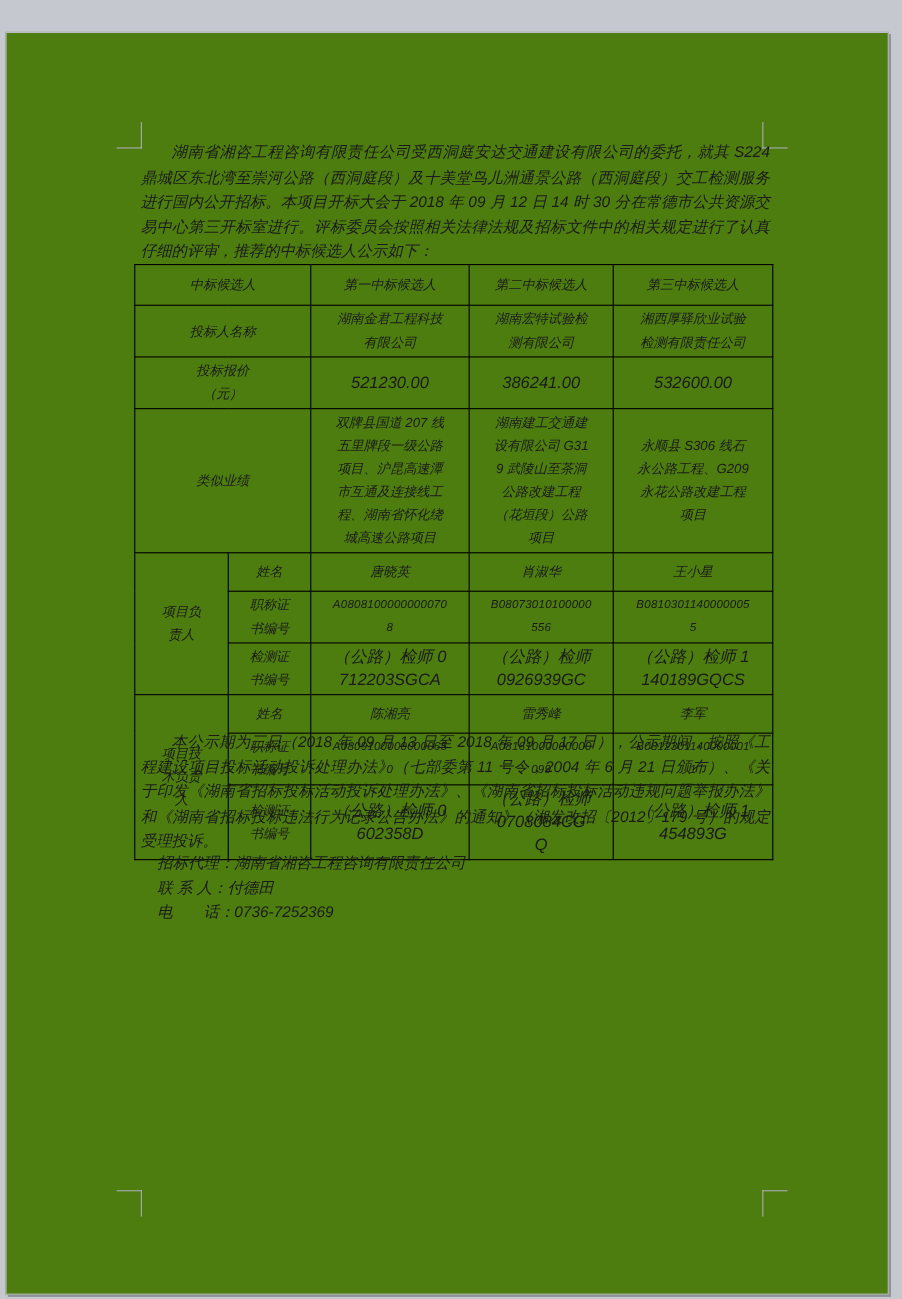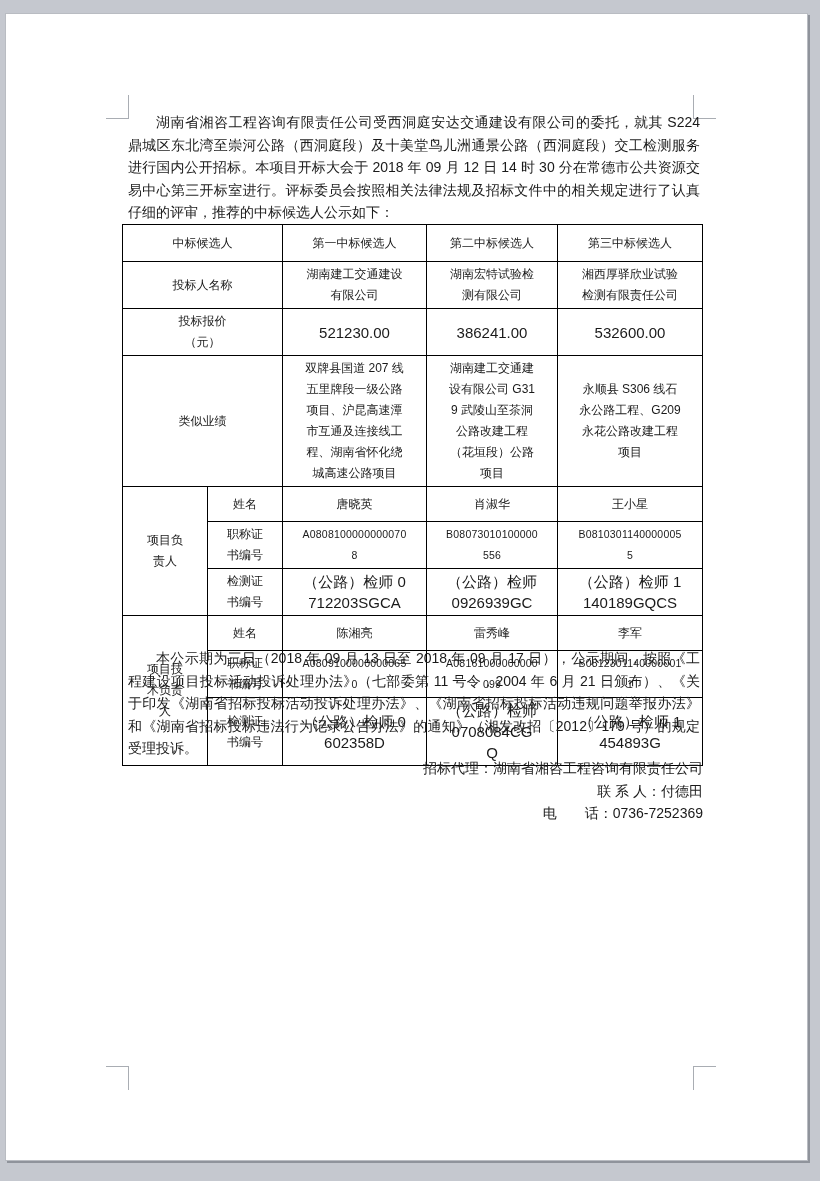--- a/index.html
+++ b/index.html
@@ -8,27 +8,28 @@
     width: 820px;
     height: 1181px;
     overflow: hidden;
     background: #c5c8cf;
     font-family: "Liberation Sans", sans-serif;
     color: #1a1a1a;
   }
   .page {
     position: absolute;
     left: 5px;
-    top: 13px;
+    top: 29px;
     width: 803px;
     height: 1148px;
-    background: #ffffff;
+    background: #4d7c0f;
     border: 1px solid #b9bcc2;
     box-shadow: 2px 2px 0 #8f939b;
     box-sizing: border-box;
+    font-style: italic;
   }
   
   .mark { position: absolute; width: 22px; height: 23px; }
   .mark.tl { left: 100px; top: 81px;  border-right: 1px solid #a9adb3; border-bottom: 1px solid #a9adb3; }
   .mark.tr { left: 687px; top: 81px;  border-left: 1px solid #a9adb3; border-bottom: 1px solid #a9adb3; }
   .mark.bl { left: 100px; top: 1052px; border-right: 1px solid #a9adb3; border-top: 1px solid #a9adb3; }
   .mark.br { left: 687px; top: 1052px; border-left: 1px solid #a9adb3; border-top: 1px solid #a9adb3; }
 
   .para {
     position: absolute;
@@ -64,21 +65,20 @@
   td.sm  { font-size: 10.5px; letter-spacing: 0.2px; margin-top: 44px; }
   td.med { font-size: 15px; }
 
   .contact {
     position: absolute;
     left: 137px;
     top: 743px;
     width: 560px;
     font-size: 14px;
     line-height: 22.5px;
-    text-align: right;
   }
   .contact div { white-space: pre; }
 </style>
 </head>
 <body>
 
 <div class="page">
 
   <div class="mark tl"></div>
   <div class="mark tr"></div>
@@ -97,21 +97,21 @@
     </colgroup>
     <tbody>
       <tr style="height:37px">
         <td colspan="2">中标候选人</td>
         <td>第一中标候选人</td>
         <td>第二中标候选人</td>
         <td>第三中标候选人</td>
       </tr>
       <tr style="height:43px">
         <td colspan="2">投标人名称</td>
-        <td>湖南建工交通建设有限公司</td>
+        <td>湖南金君工程科技有限公司</td>
         <td>湖南宏特试验检测有限公司</td>
         <td>湘西厚驿欣业试验检测有限责任公司</td>
       </tr>
       <tr style="height:43px">
         <td colspan="2" class="prelabel">投标报价
 （元）</td>
         <td class="med">521230.00</td>
         <td class="med">386241.00</td>
         <td class="med">532600.00</td>
       </tr>

